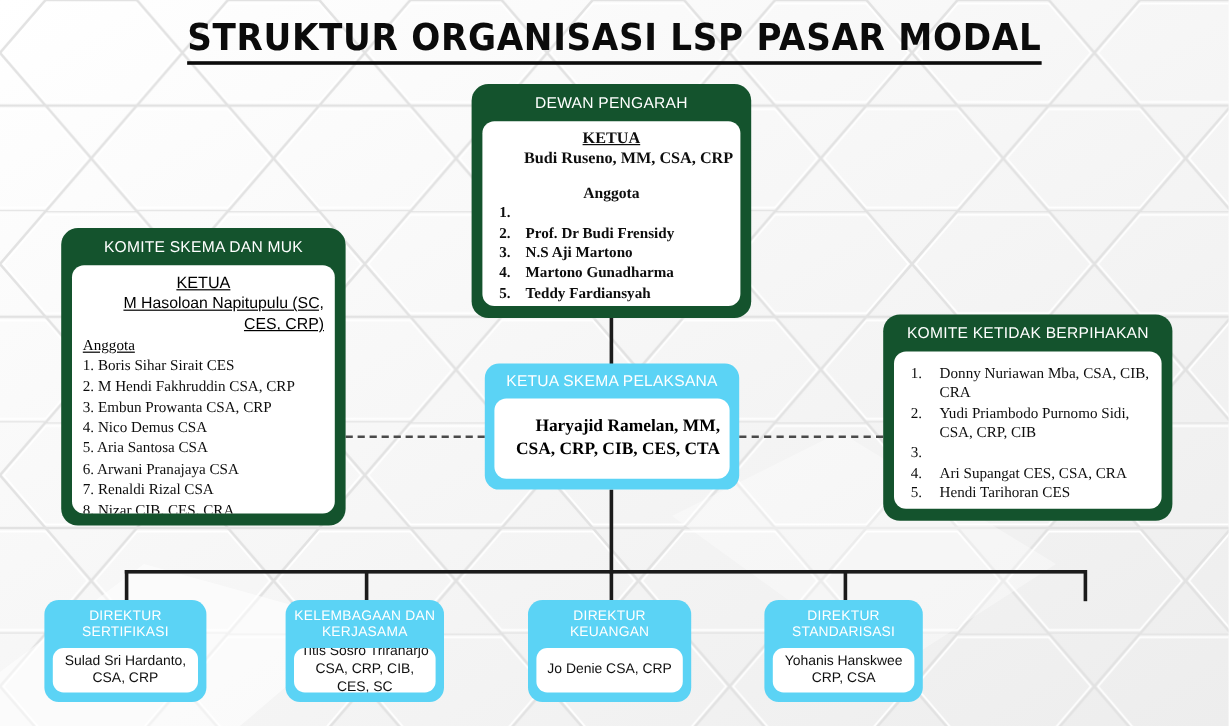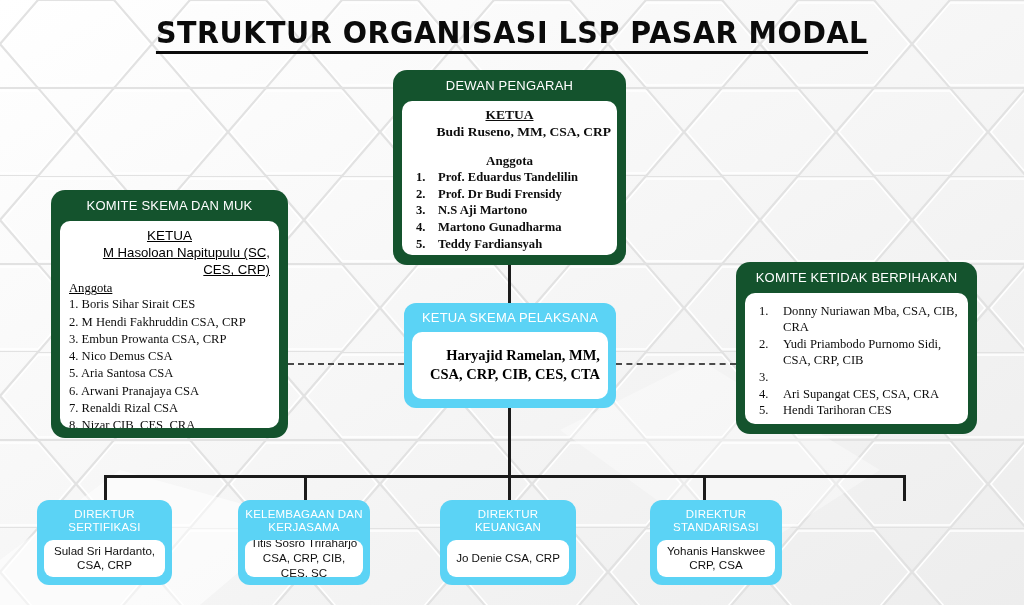--- a/index.html
+++ b/index.html
@@ -235,21 +235,21 @@
     font-family: "Liberation Sans", sans-serif;
     font-size: 11.6px;
     line-height: 1.28;
     color: #101010;
     text-align: center;
   }
 
   #node-dir-sertifikasi   { left: 37px;  width: 135px; }
   #node-dir-kelembagaan   { left: 238px; width: 132px; }
   #node-dir-keuangan      { left: 440px; width: 136px; }
-  #node-dir-standarisasi  { left: 650px; width: 132px; }
+  #node-dir-standarisasi  { left: 637px; width: 132px; }
   #node-dir-penjamin      { left: 840px; width: 132px; }
 </style>
 </head>
 <body>
 
 <div id="canvas">
 
   <svg id="hexbg" viewBox="0 0 1024 605" preserveAspectRatio="none" aria-hidden="true">
     <defs>
       <linearGradient id="bgGrad" x1="0" y1="0" x2="1" y2="1">
@@ -301,21 +301,20 @@
 
   <div class="node dark" id="node-dewan-pengarah">
     <div class="node-header">DEWAN PENGARAH</div>
     <div class="node-body serif">
       <div class="ketua-label">KETUA</div>
       <div class="ketua-name">Budi Ruseno, MM, CSA, CRP</div>
       <div class="anggota-label">Anggota</div>
       <ul class="plain">
         <li class="numrow">
           <span class="num">1.</span>
-          <span class="txt">Prof. Eduardus Tandelilin</span>
         </li>
         <li class="numrow">
           <span class="num">2.</span>
           <span class="txt">Prof. Dr Budi Frensidy</span>
         </li>
         <li class="numrow">
           <span class="num">3.</span>
           <span class="txt">N.S Aji Martono</span>
         </li>
         <li class="numrow">

